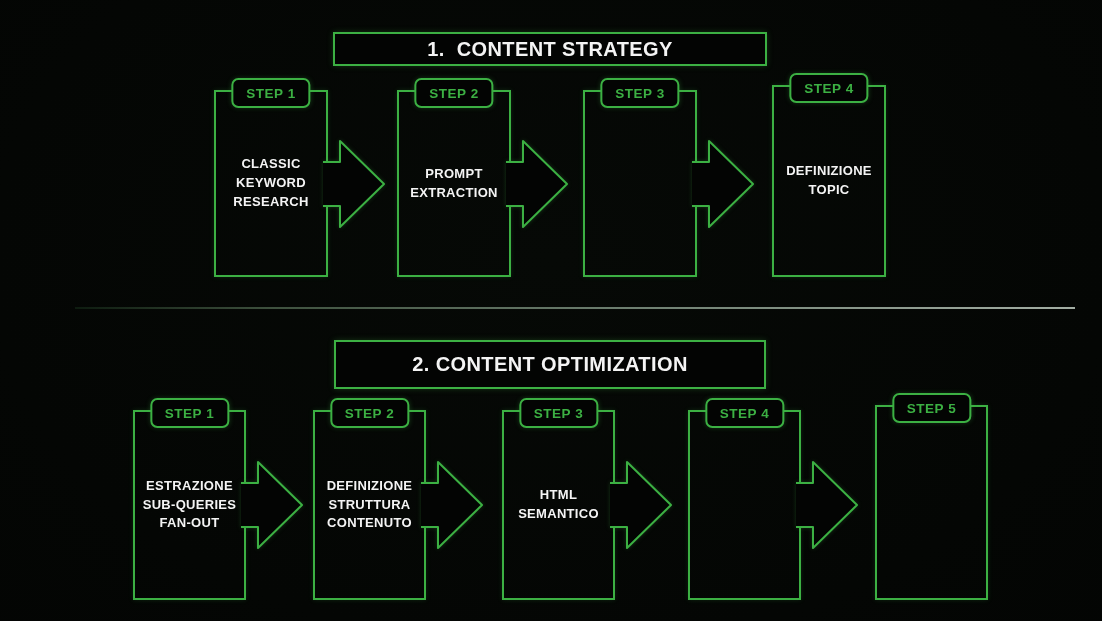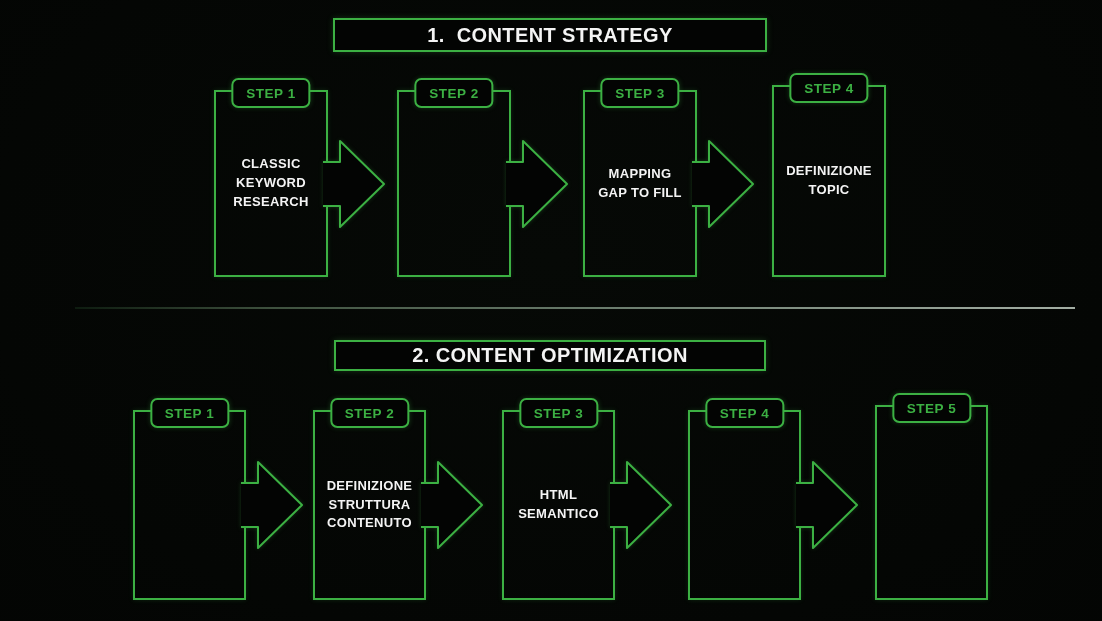--- a/index.html
+++ b/index.html
@@ -73,74 +73,77 @@
     left:75px;top:307px;
     width:1000px;height:2px;
     background:linear-gradient(90deg,#0e1c10 0%,#3f523f 20%,#6d7f70 55%,#a3aea4 100%);
   }
 </style>
 </head>
 <body>
 
 <div class="canvas">
 
-  <div class="flow-title" style="left:333px;top:18px;width:434px;height:34px;">
+  <div class="flow-title" style="left:333px;top:32px;width:434px;height:34px;">
     <span class="flow-title-text">1.  CONTENT STRATEGY</span>
   </div>
 
   <div class="step-box" style="left:214px;top:90px;width:114px;height:187px;">
     <div class="step-badge">
       <span class="step-badge-label">STEP 1</span>
     </div>
     <div class="step-label">CLASSIC
 KEYWORD
 RESEARCH</div>
     <svg class="arrow" viewBox="0 0 64 88">
       <path d="M0 22 L17 22 L17 1 L61 44 L17 87 L17 66 L0 66"></path>
     </svg>
   </div>
 
   <div class="step-box" style="left:397px;top:90px;width:114px;height:187px;">
     <div class="step-badge">
       <span class="step-badge-label">STEP 2</span>
     </div>
+    <div class="step-label">PROMPT
+EXTRACTION</div>
     <svg class="arrow" viewBox="0 0 64 88">
       <path d="M0 22 L17 22 L17 1 L61 44 L17 87 L17 66 L0 66"></path>
     </svg>
   </div>
 
   <div class="step-box" style="left:583px;top:90px;width:114px;height:187px;">
     <div class="step-badge">
       <span class="step-badge-label">STEP 3</span>
     </div>
-    <div class="step-label">MAPPING
-GAP TO FILL</div>
     <svg class="arrow" viewBox="0 0 64 88">
       <path d="M0 22 L17 22 L17 1 L61 44 L17 87 L17 66 L0 66"></path>
     </svg>
   </div>
 
   <div class="step-box" style="left:772px;top:85px;width:114px;height:192px;">
     <div class="step-badge">
       <span class="step-badge-label">STEP 4</span>
     </div>
     <div class="step-label">DEFINIZIONE
 TOPIC</div>
   </div>
 
   <div class="section-divider"></div>
 
-  <div class="flow-title" style="left:334px;top:340px;width:432px;height:31px;">
+  <div class="flow-title" style="left:334px;top:340px;width:432px;height:49px;">
     <span class="flow-title-text">2. CONTENT OPTIMIZATION</span>
   </div>
 
   <div class="step-box" style="left:133px;top:410px;width:113px;height:190px;">
     <div class="step-badge">
       <span class="step-badge-label">STEP 1</span>
     </div>
+    <div class="step-label">ESTRAZIONE
+SUB-QUERIES
+FAN-OUT</div>
     <svg class="arrow" viewBox="0 0 64 88">
       <path d="M0 22 L17 22 L17 1 L61 44 L17 87 L17 66 L0 66"></path>
     </svg>
   </div>
 
   <div class="step-box" style="left:313px;top:410px;width:113px;height:190px;">
     <div class="step-badge">
       <span class="step-badge-label">STEP 2</span>
     </div>
     <div class="step-label">DEFINIZIONE

